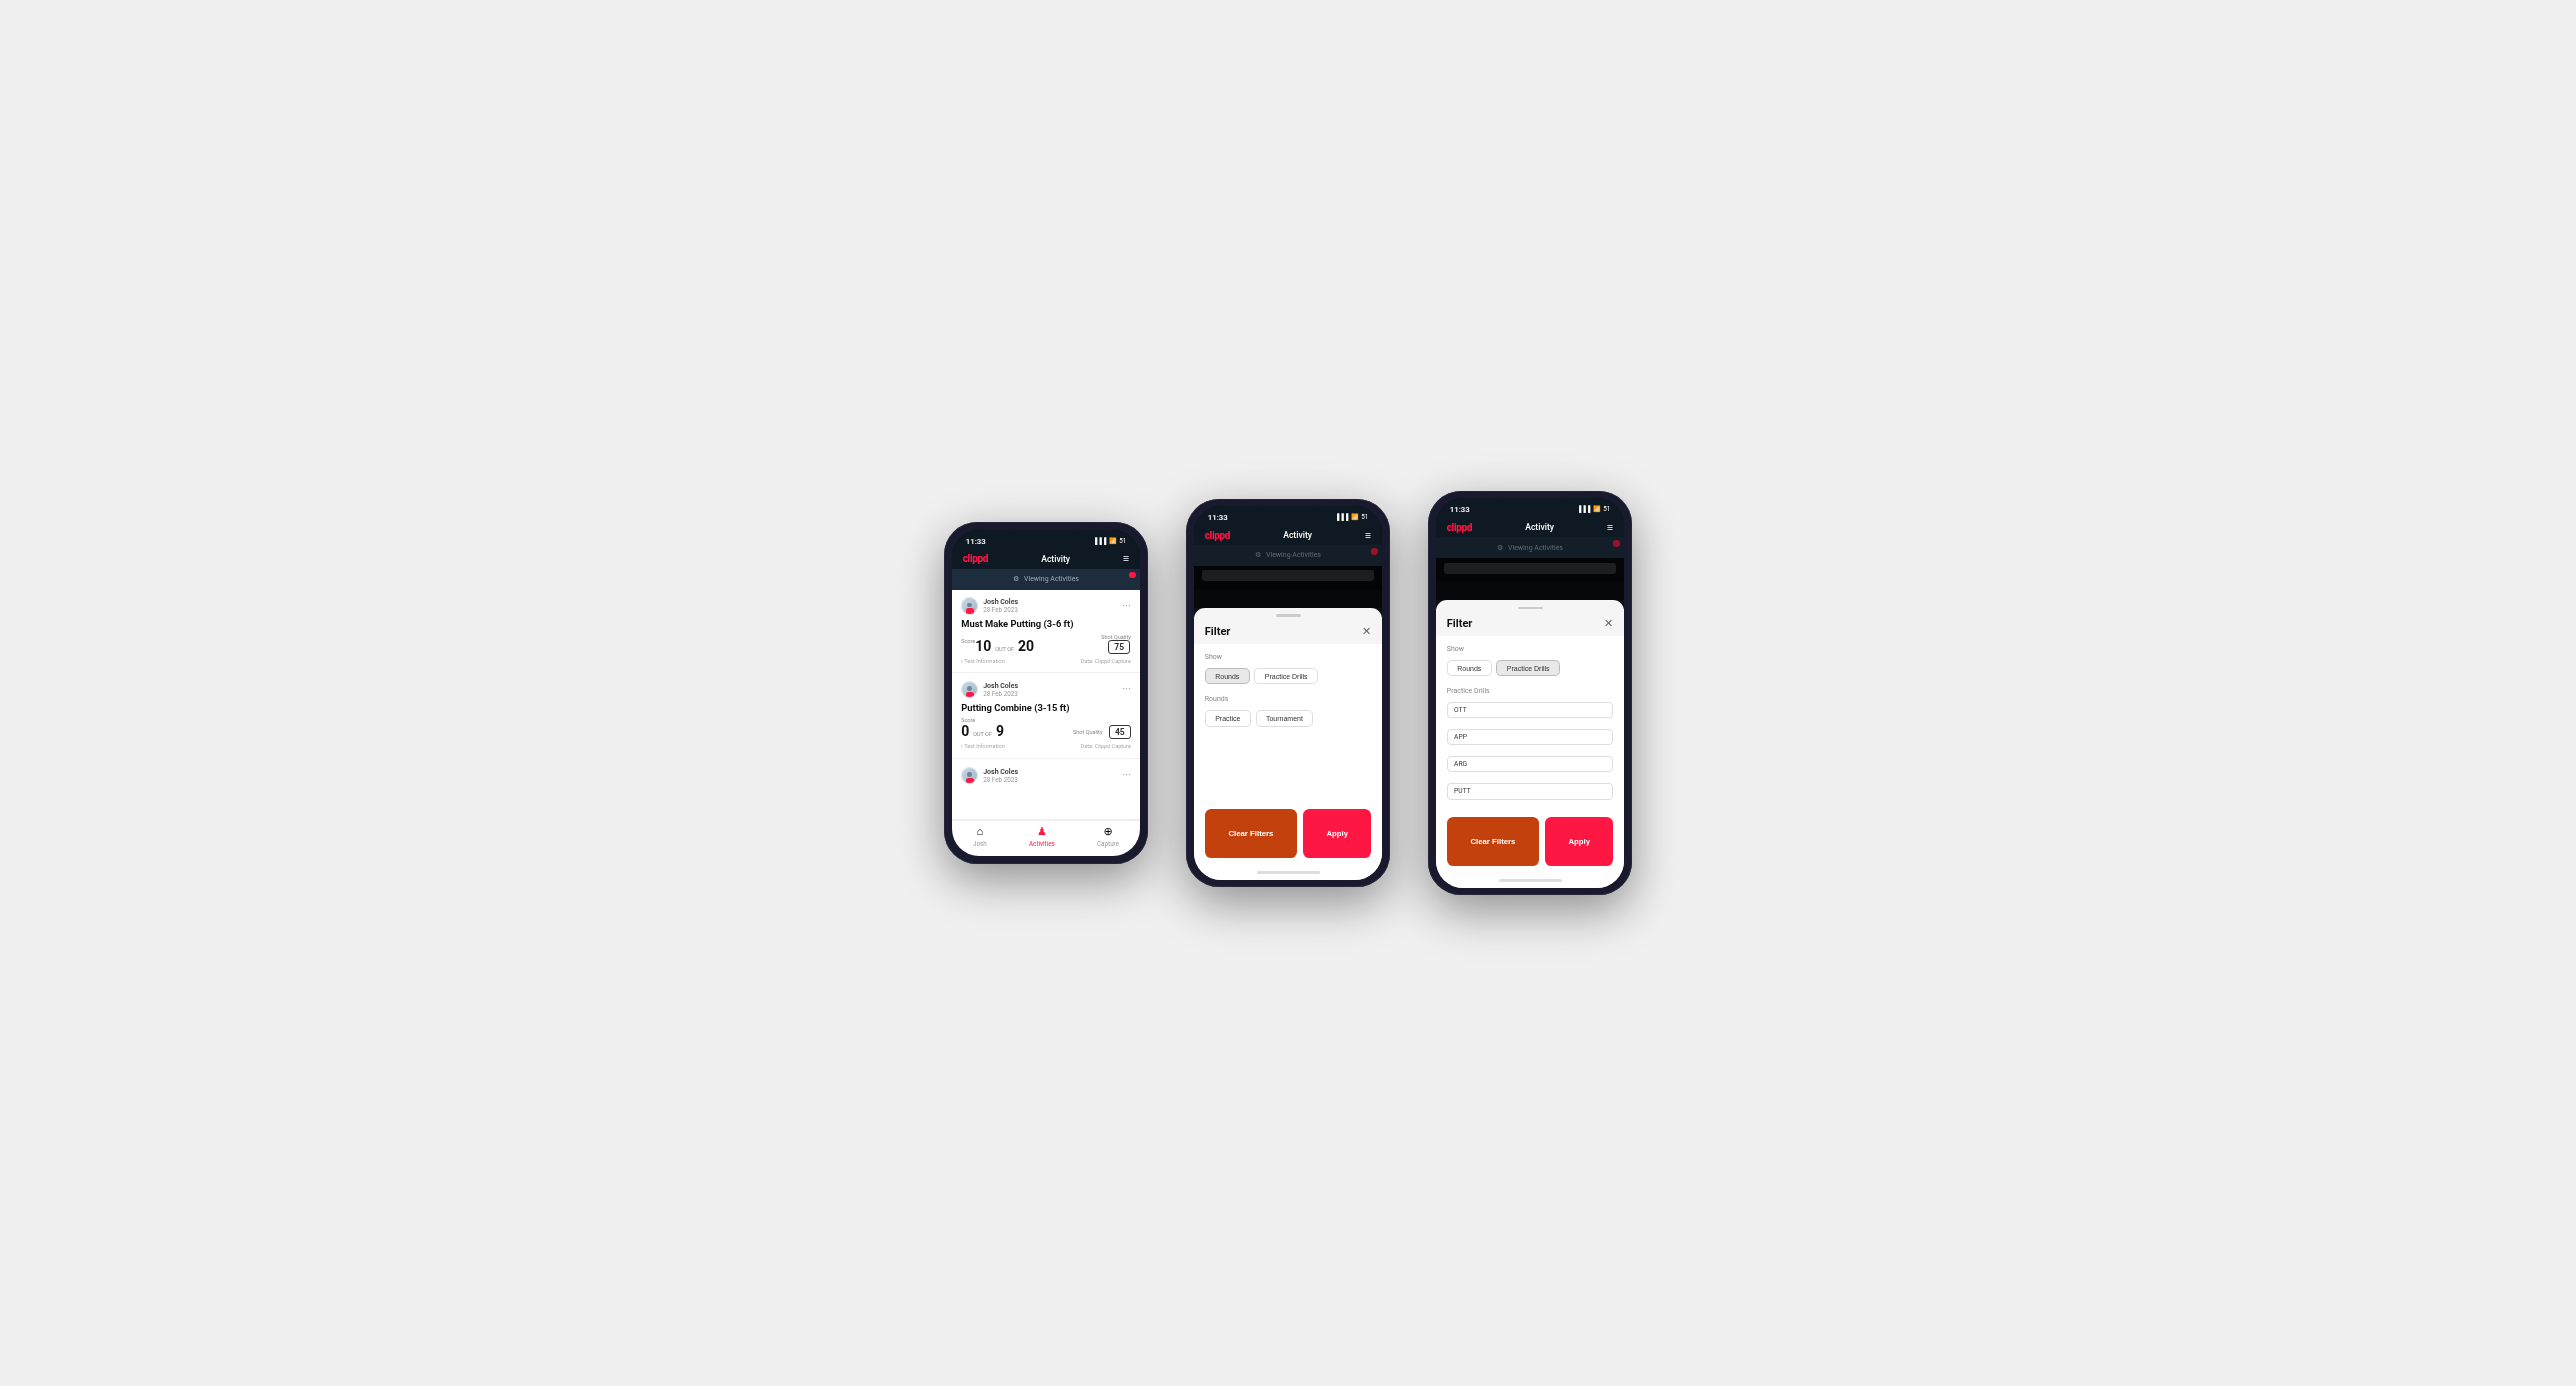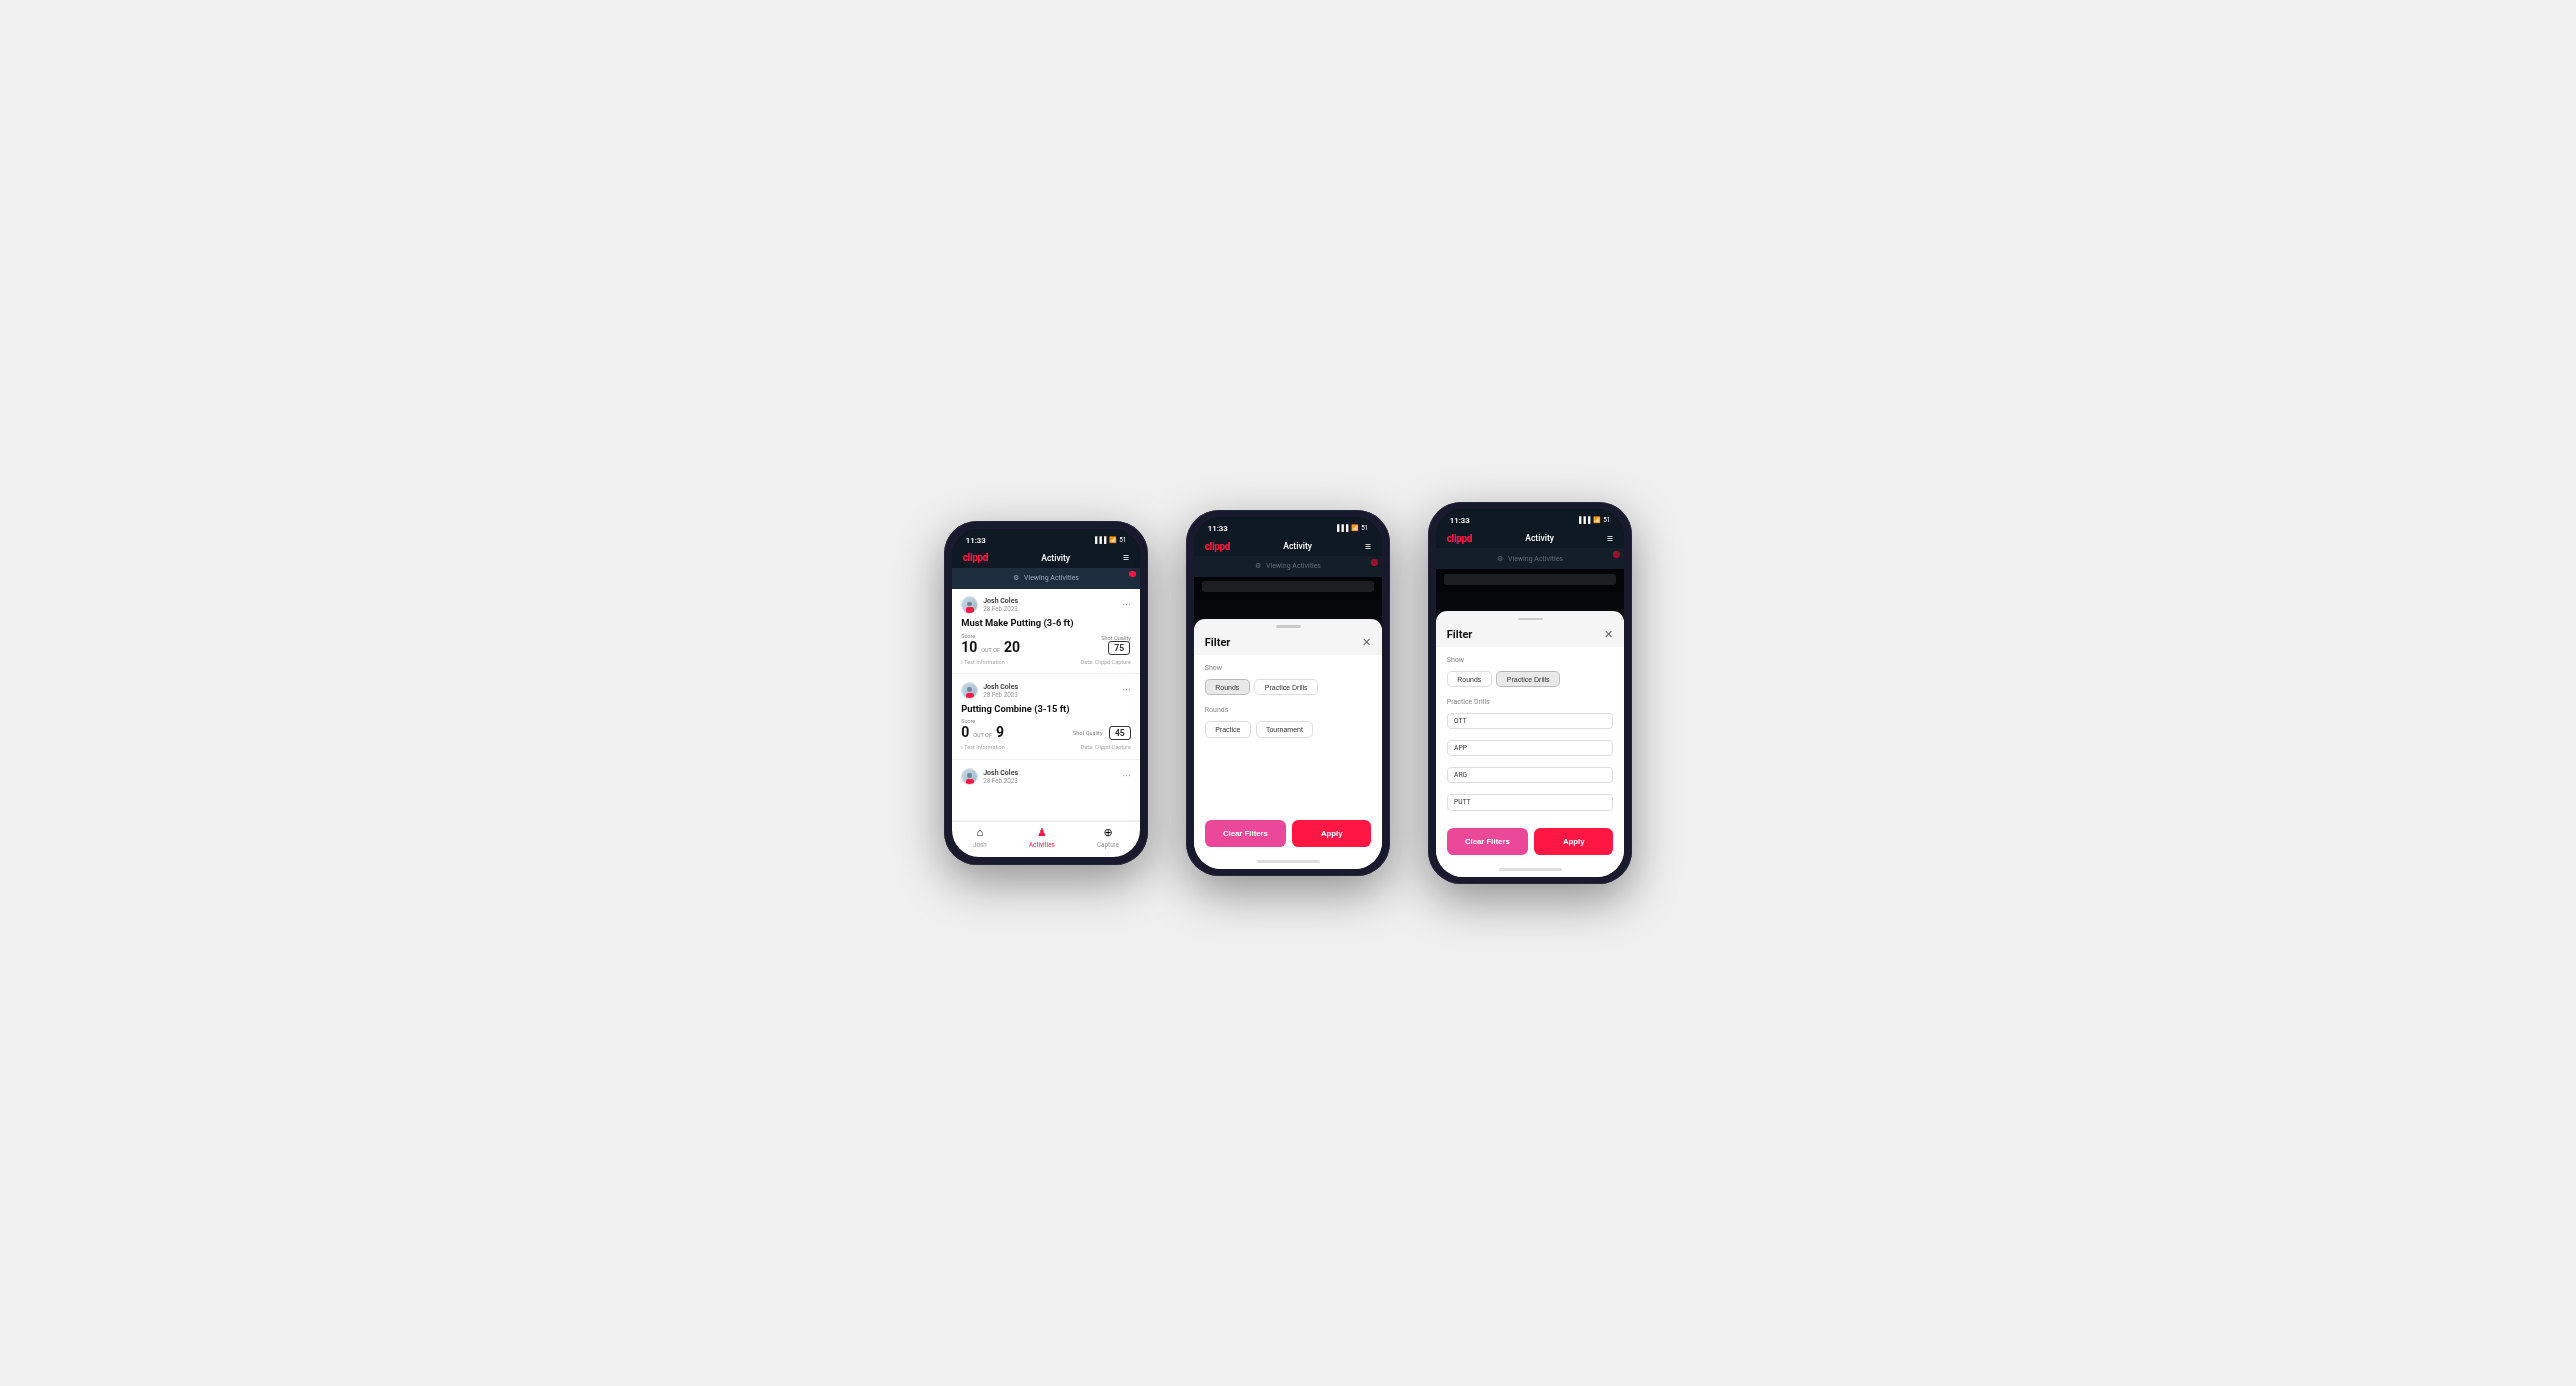--- a/index.html
+++ b/index.html
@@ -335,22 +335,22 @@
       border-color: #bbb;
     }
     .filter-footer {
       display: flex;
       gap: 6.3px;
       padding: 7.8px 11px;
       background: #fff;
     }
     .btn-clear {
       flex: 1;
-      padding: 9px;
-      background: #ec4899;
+      padding: 20px;
+      background: #c2410c;
       color: #fff;
       border: none;
       border-radius: 6.3px;
       font-size: 7.8px;
       font-weight: 600;
       cursor: pointer;
     }
     .btn-apply {
       flex: 1;
       padding: 7.8px;
@@ -424,21 +424,21 @@
               </div>
               <div class="user-name-date">
                 <span class="user-name">Josh Coles</span>
                 <span class="user-date">28 Feb 2023</span>
               </div>
             </div>
             <span class="more-dots">···</span>
           </div>
           <div class="drill-name">Must Make Putting (3-6 ft)</div>
           <div style="display:flex; gap:3.1px; align-items:flex-end; margin-bottom:3.1px;">
-            <div style="display:flex;flex-direction:column">
+            <div style="display:flex;flex-direction:row">
               <span class="stat-label">Score</span>
               <div style="display:flex;align-items:baseline;gap:2.4px">
                 <span class="stat-value">10</span>
                 <span class="stat-out-of">OUT OF</span>
                 <span class="stat-value" style="font-size:14px">20</span>
               </div>
             </div>
             <div style="margin-left:auto;display:flex;flex-direction:column;align-items:center">
               <span class="stat-label">Shot Quality</span>
               <div class="shot-quality-badge">

